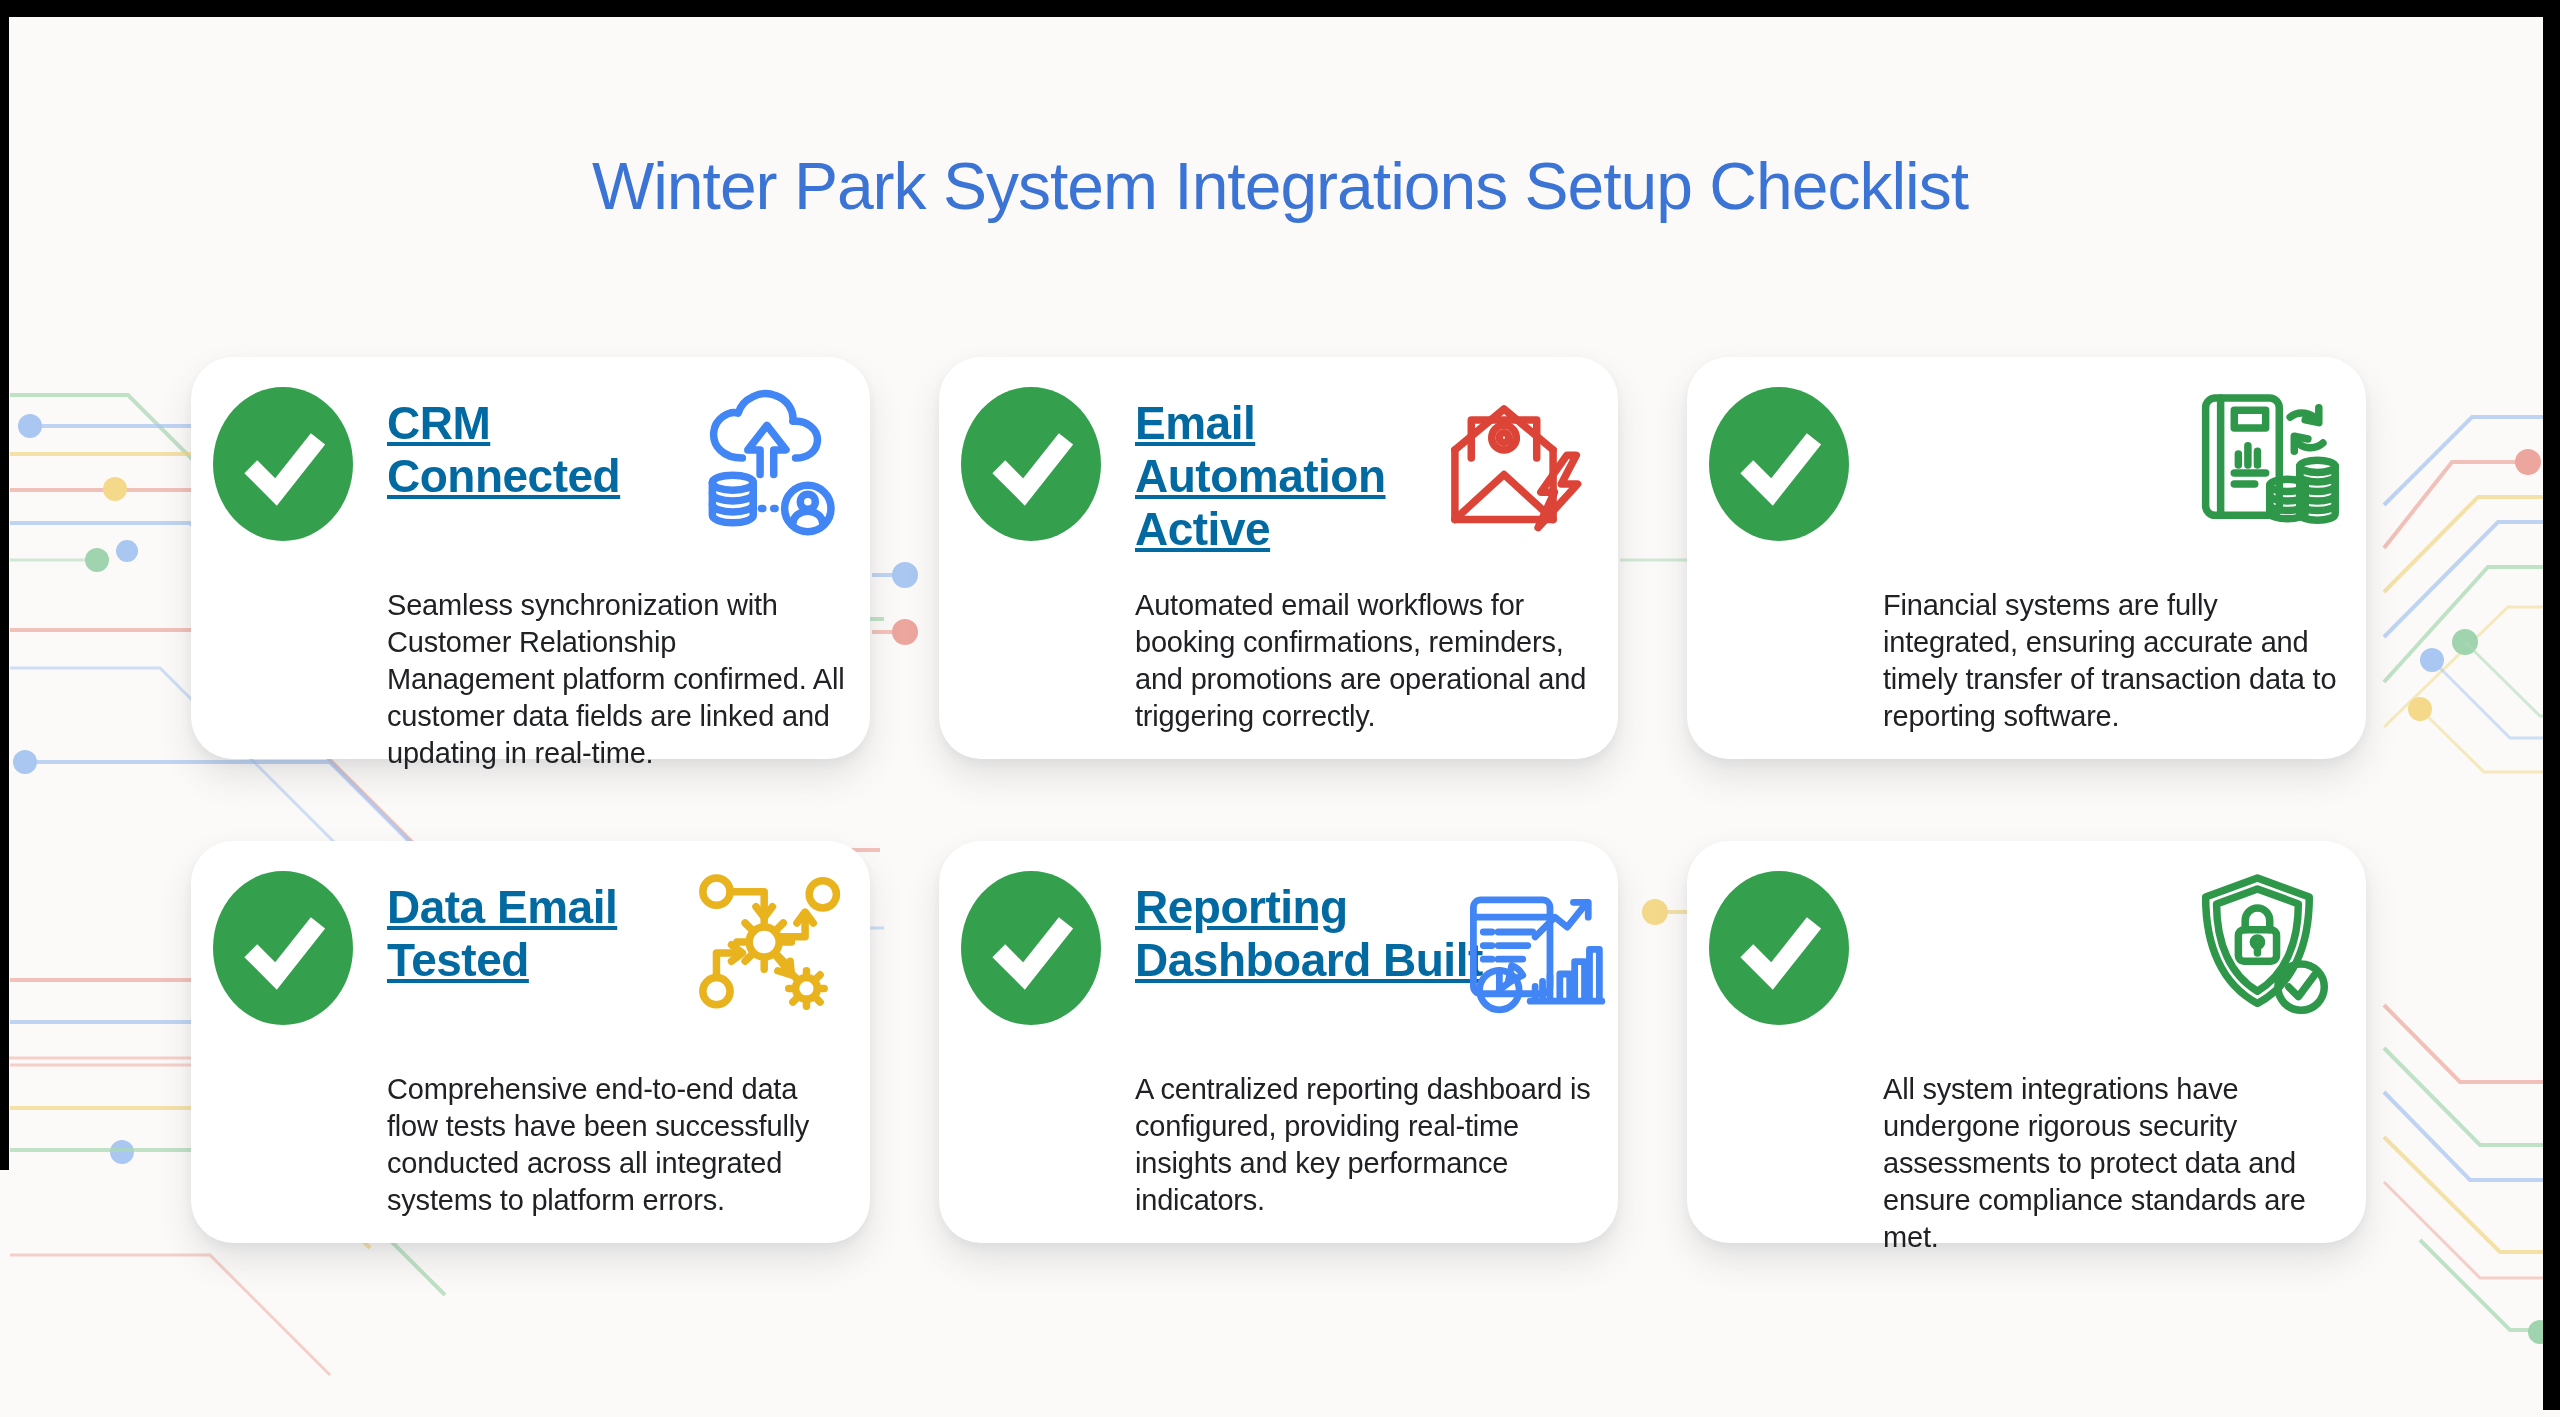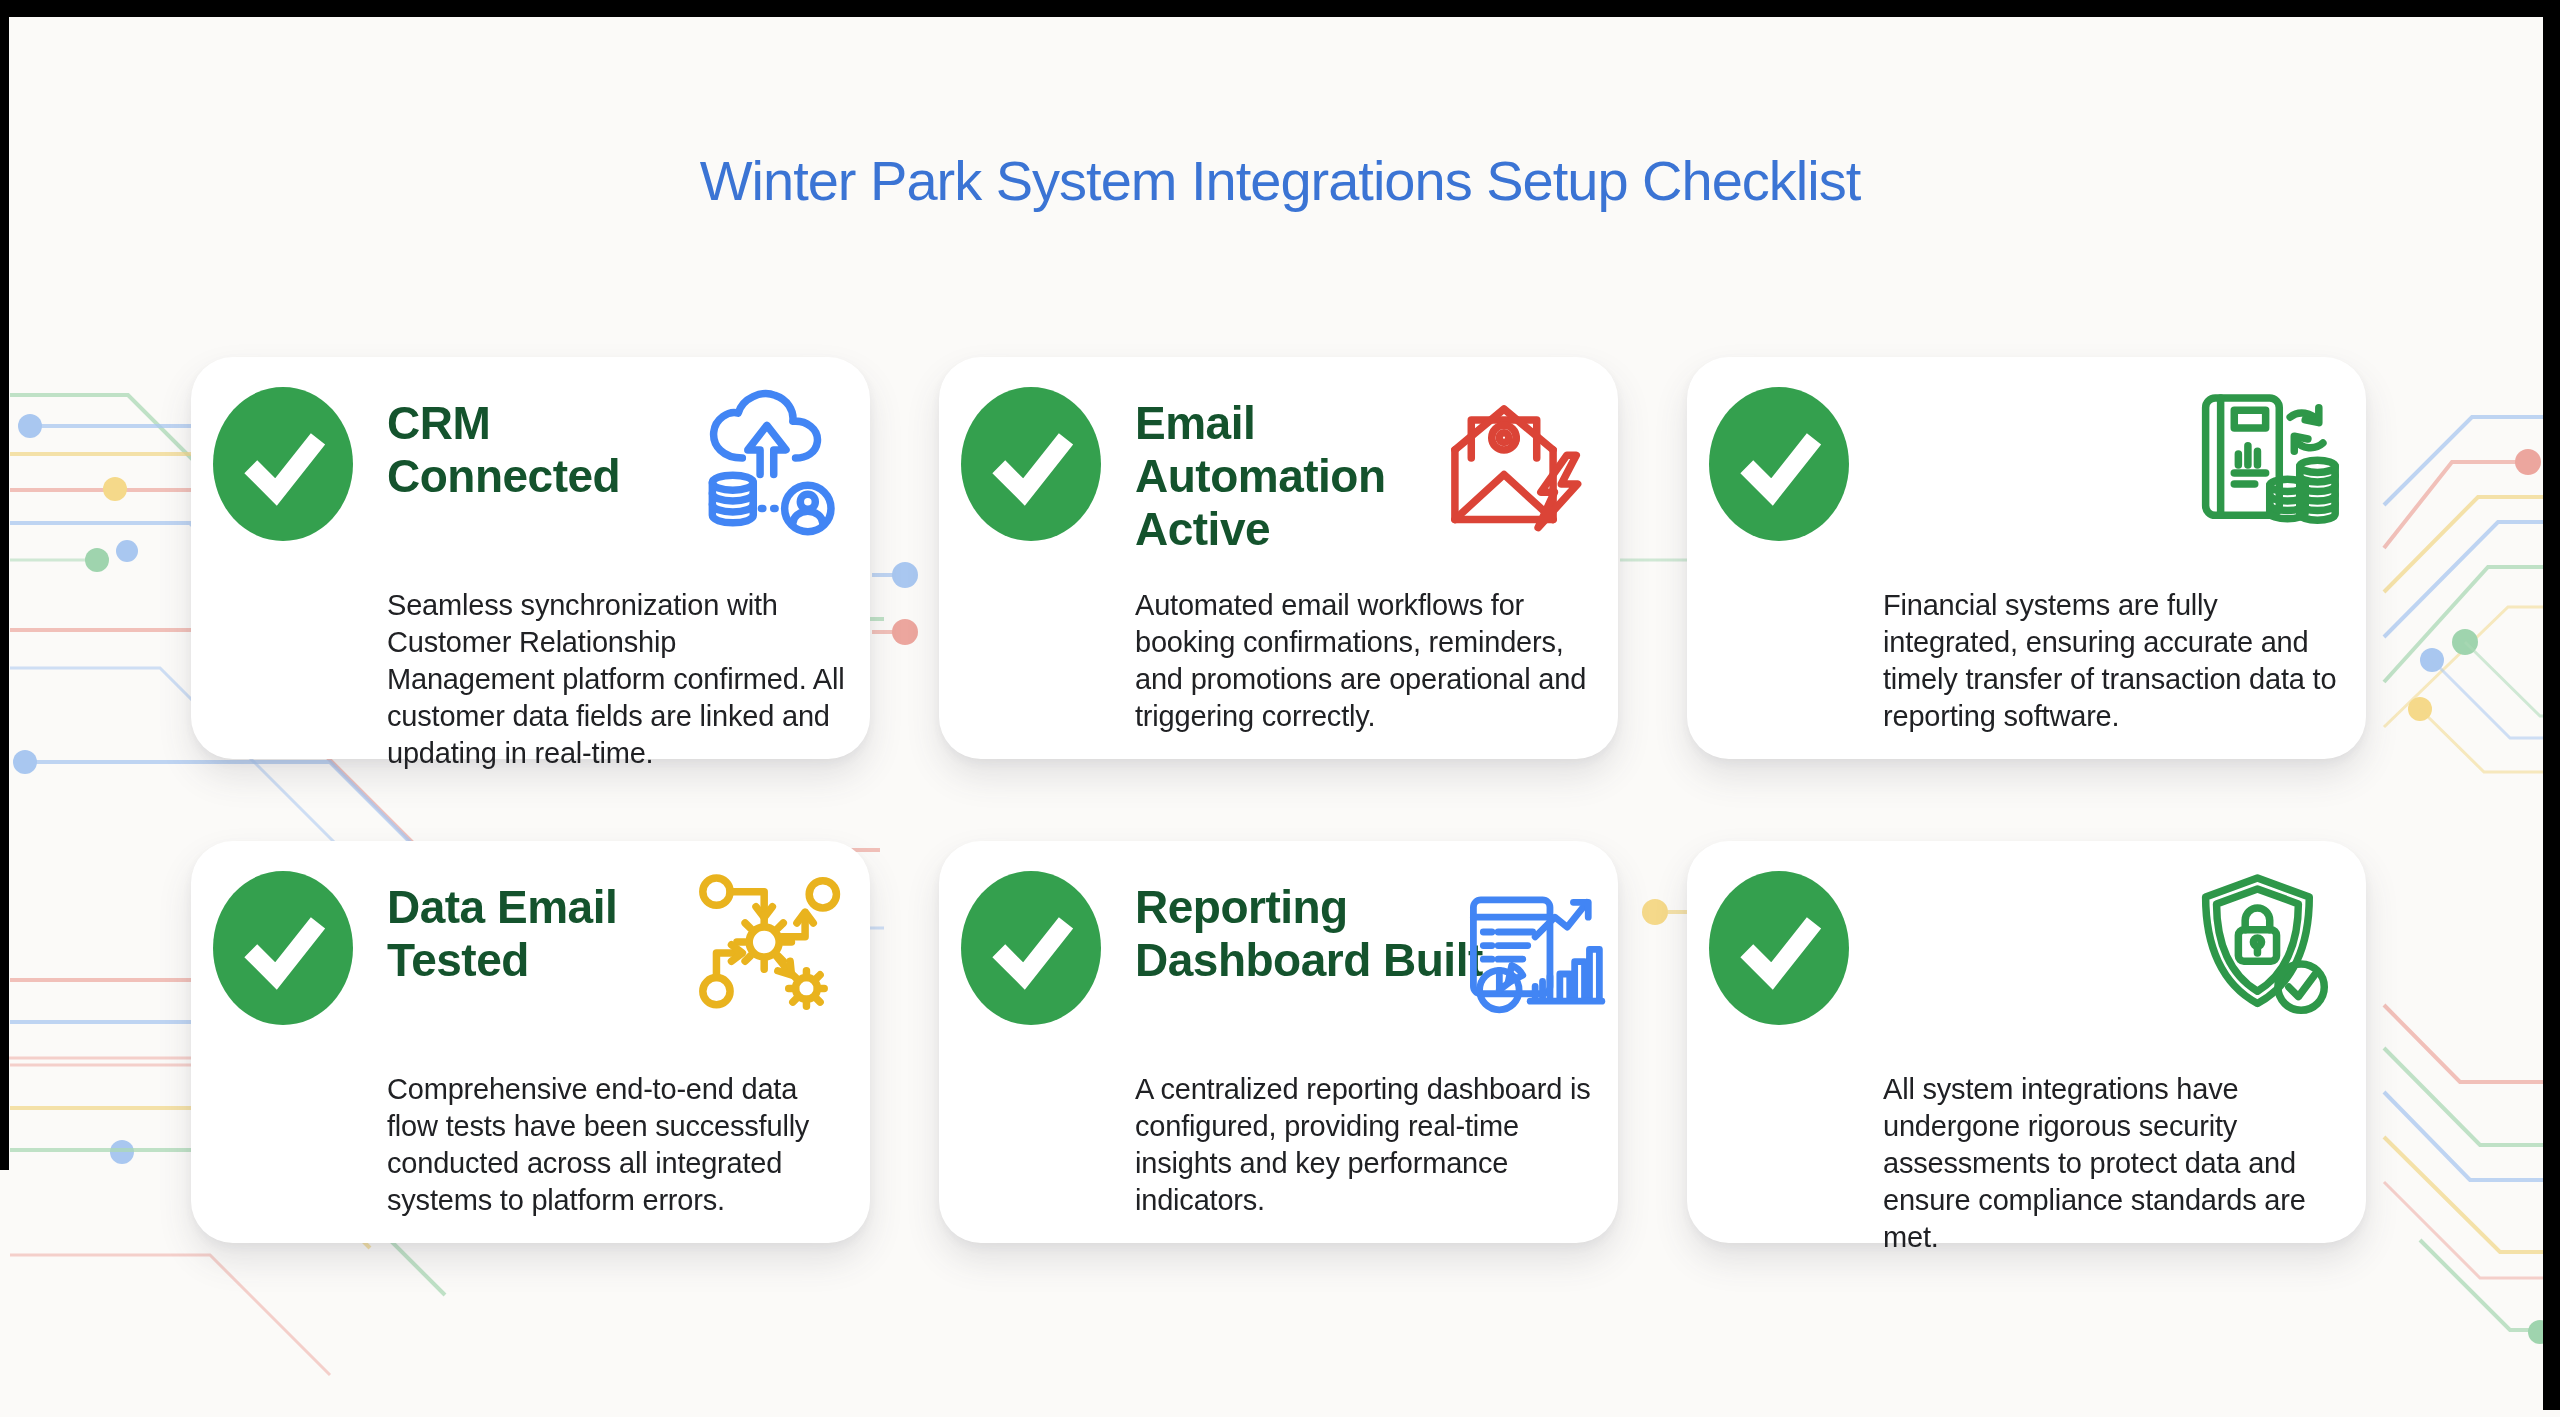--- a/index.html
+++ b/index.html
@@ -24,21 +24,21 @@
   .circuit .thin { stroke-width:3; opacity:.55; }
   .tr-b { stroke:#a9c7f0; } .tr-r { stroke:#eeaca4; }
   .tr-y { stroke:#f2d88d; } .tr-g { stroke:#abd8b6; }
   .dot-b { fill:#a9c7f0; } .dot-r { fill:#eca69e; }
   .dot-y { fill:#f5d98a; } .dot-g { fill:#9fd4ae; }
 
   .page-title {
     position:absolute; z-index:3;
     left:0; top:148px; width:2560px;
     text-align:center;
-    font-size:56px; font-weight:400; letter-spacing:-1px;
+    font-size:66px; font-weight:400; letter-spacing:-1px;
     color:#3b74d4;
   }
 
   .grid {
     position:absolute; z-index:2;
     left:191px; top:357px;
     display:grid;
     grid-template-columns:repeat(3, 679px);
     grid-template-rows:repeat(2, 402px);
     column-gap:69px; row-gap:82px;
@@ -47,21 +47,22 @@
     position:relative;
     background:#ffffff;
     border-radius:42px;
     box-shadow:0 18px 34px rgba(70,70,85,.13), 0 4px 10px rgba(70,70,85,.06);
   }
   .check-badge { position:absolute; left:22px; top:30px; width:140px; height:154px; }
   .check-badge svg { width:100%; height:100%; }
   .card-title {
     position:absolute; left:196px; top:40px; width:312px;
     font-size:46px; line-height:53px; font-weight:700; letter-spacing:-0.5px;
-    color:#14532d;
+    color:#0369a1;
+    text-decoration:underline;
   }
   .card--wide-title .card-title { width:436px; }
   .card-icon { position:absolute; top:26px; right:24px; width:150px; height:172px; }
   .card--wide-title .card-icon { right:10px; width:142px; }
   .card-icon svg { width:100%; height:100%; }
   .card-icon svg * { fill:none; stroke-width:5.5; stroke-linecap:round; stroke-linejoin:round; }
   .card-desc {
     position:absolute; left:196px; top:206px; right:24px;
     font-size:29px; line-height:37px; letter-spacing:-0.2px;
     color:#202124;

